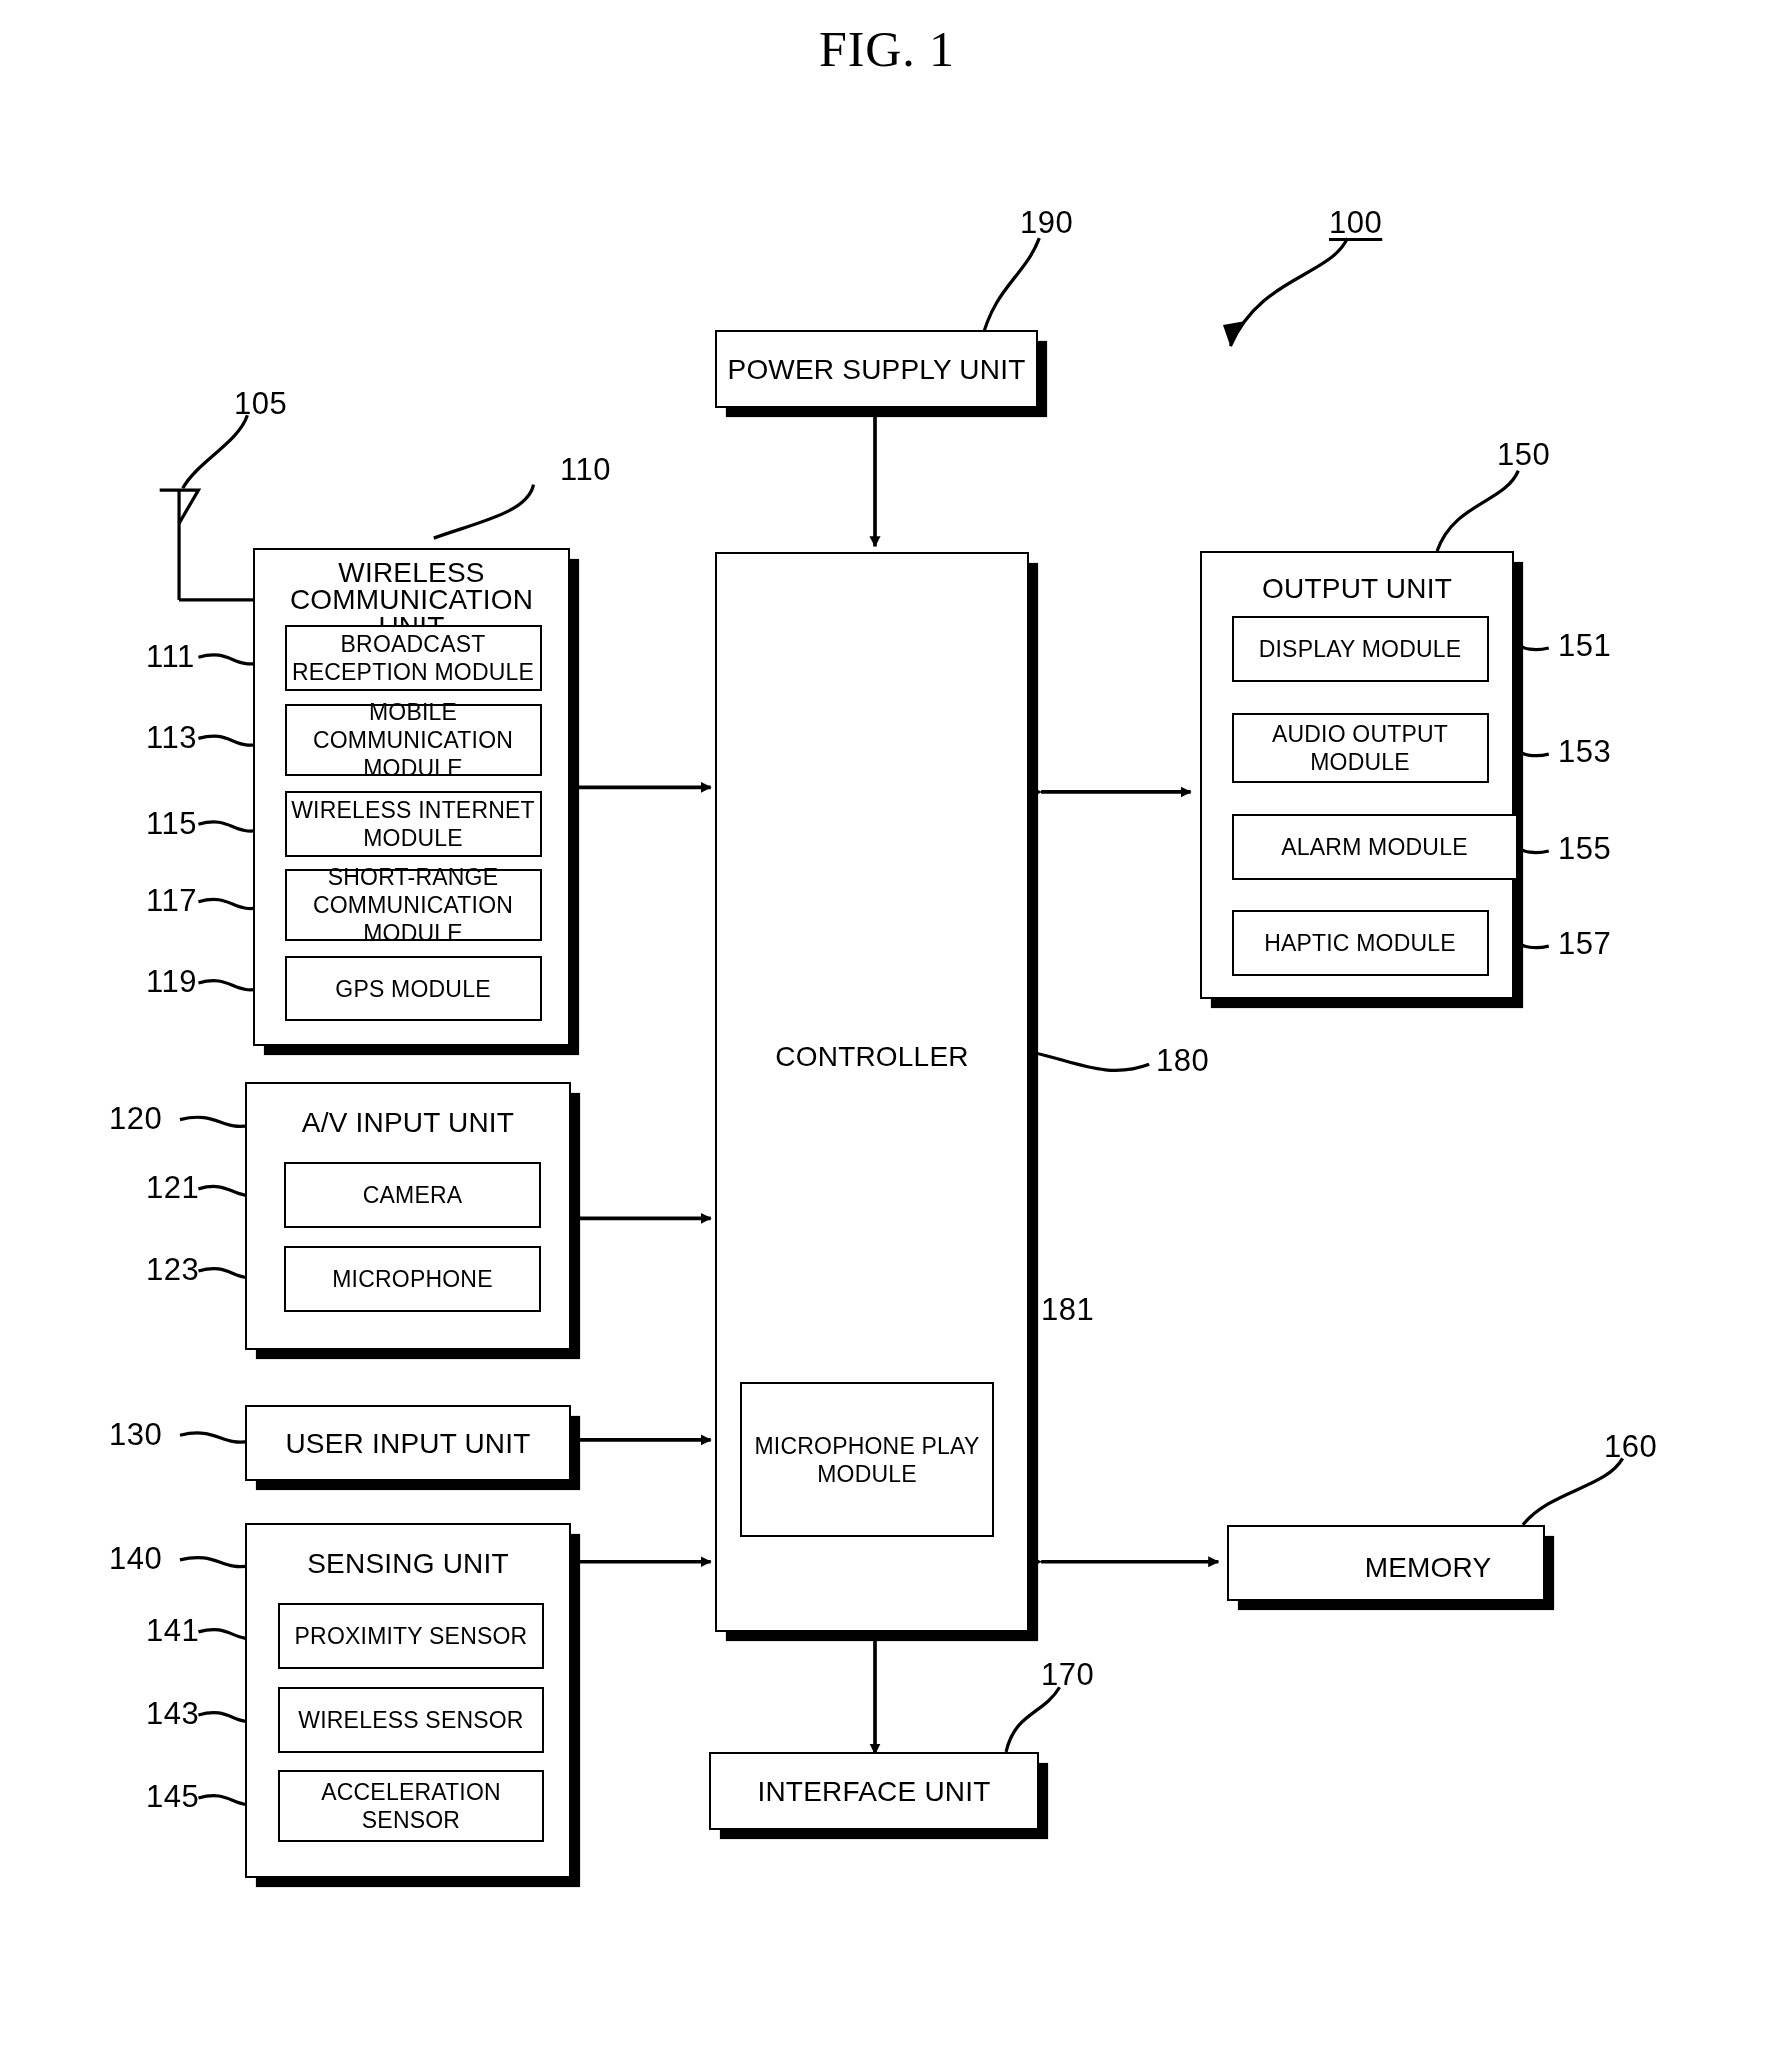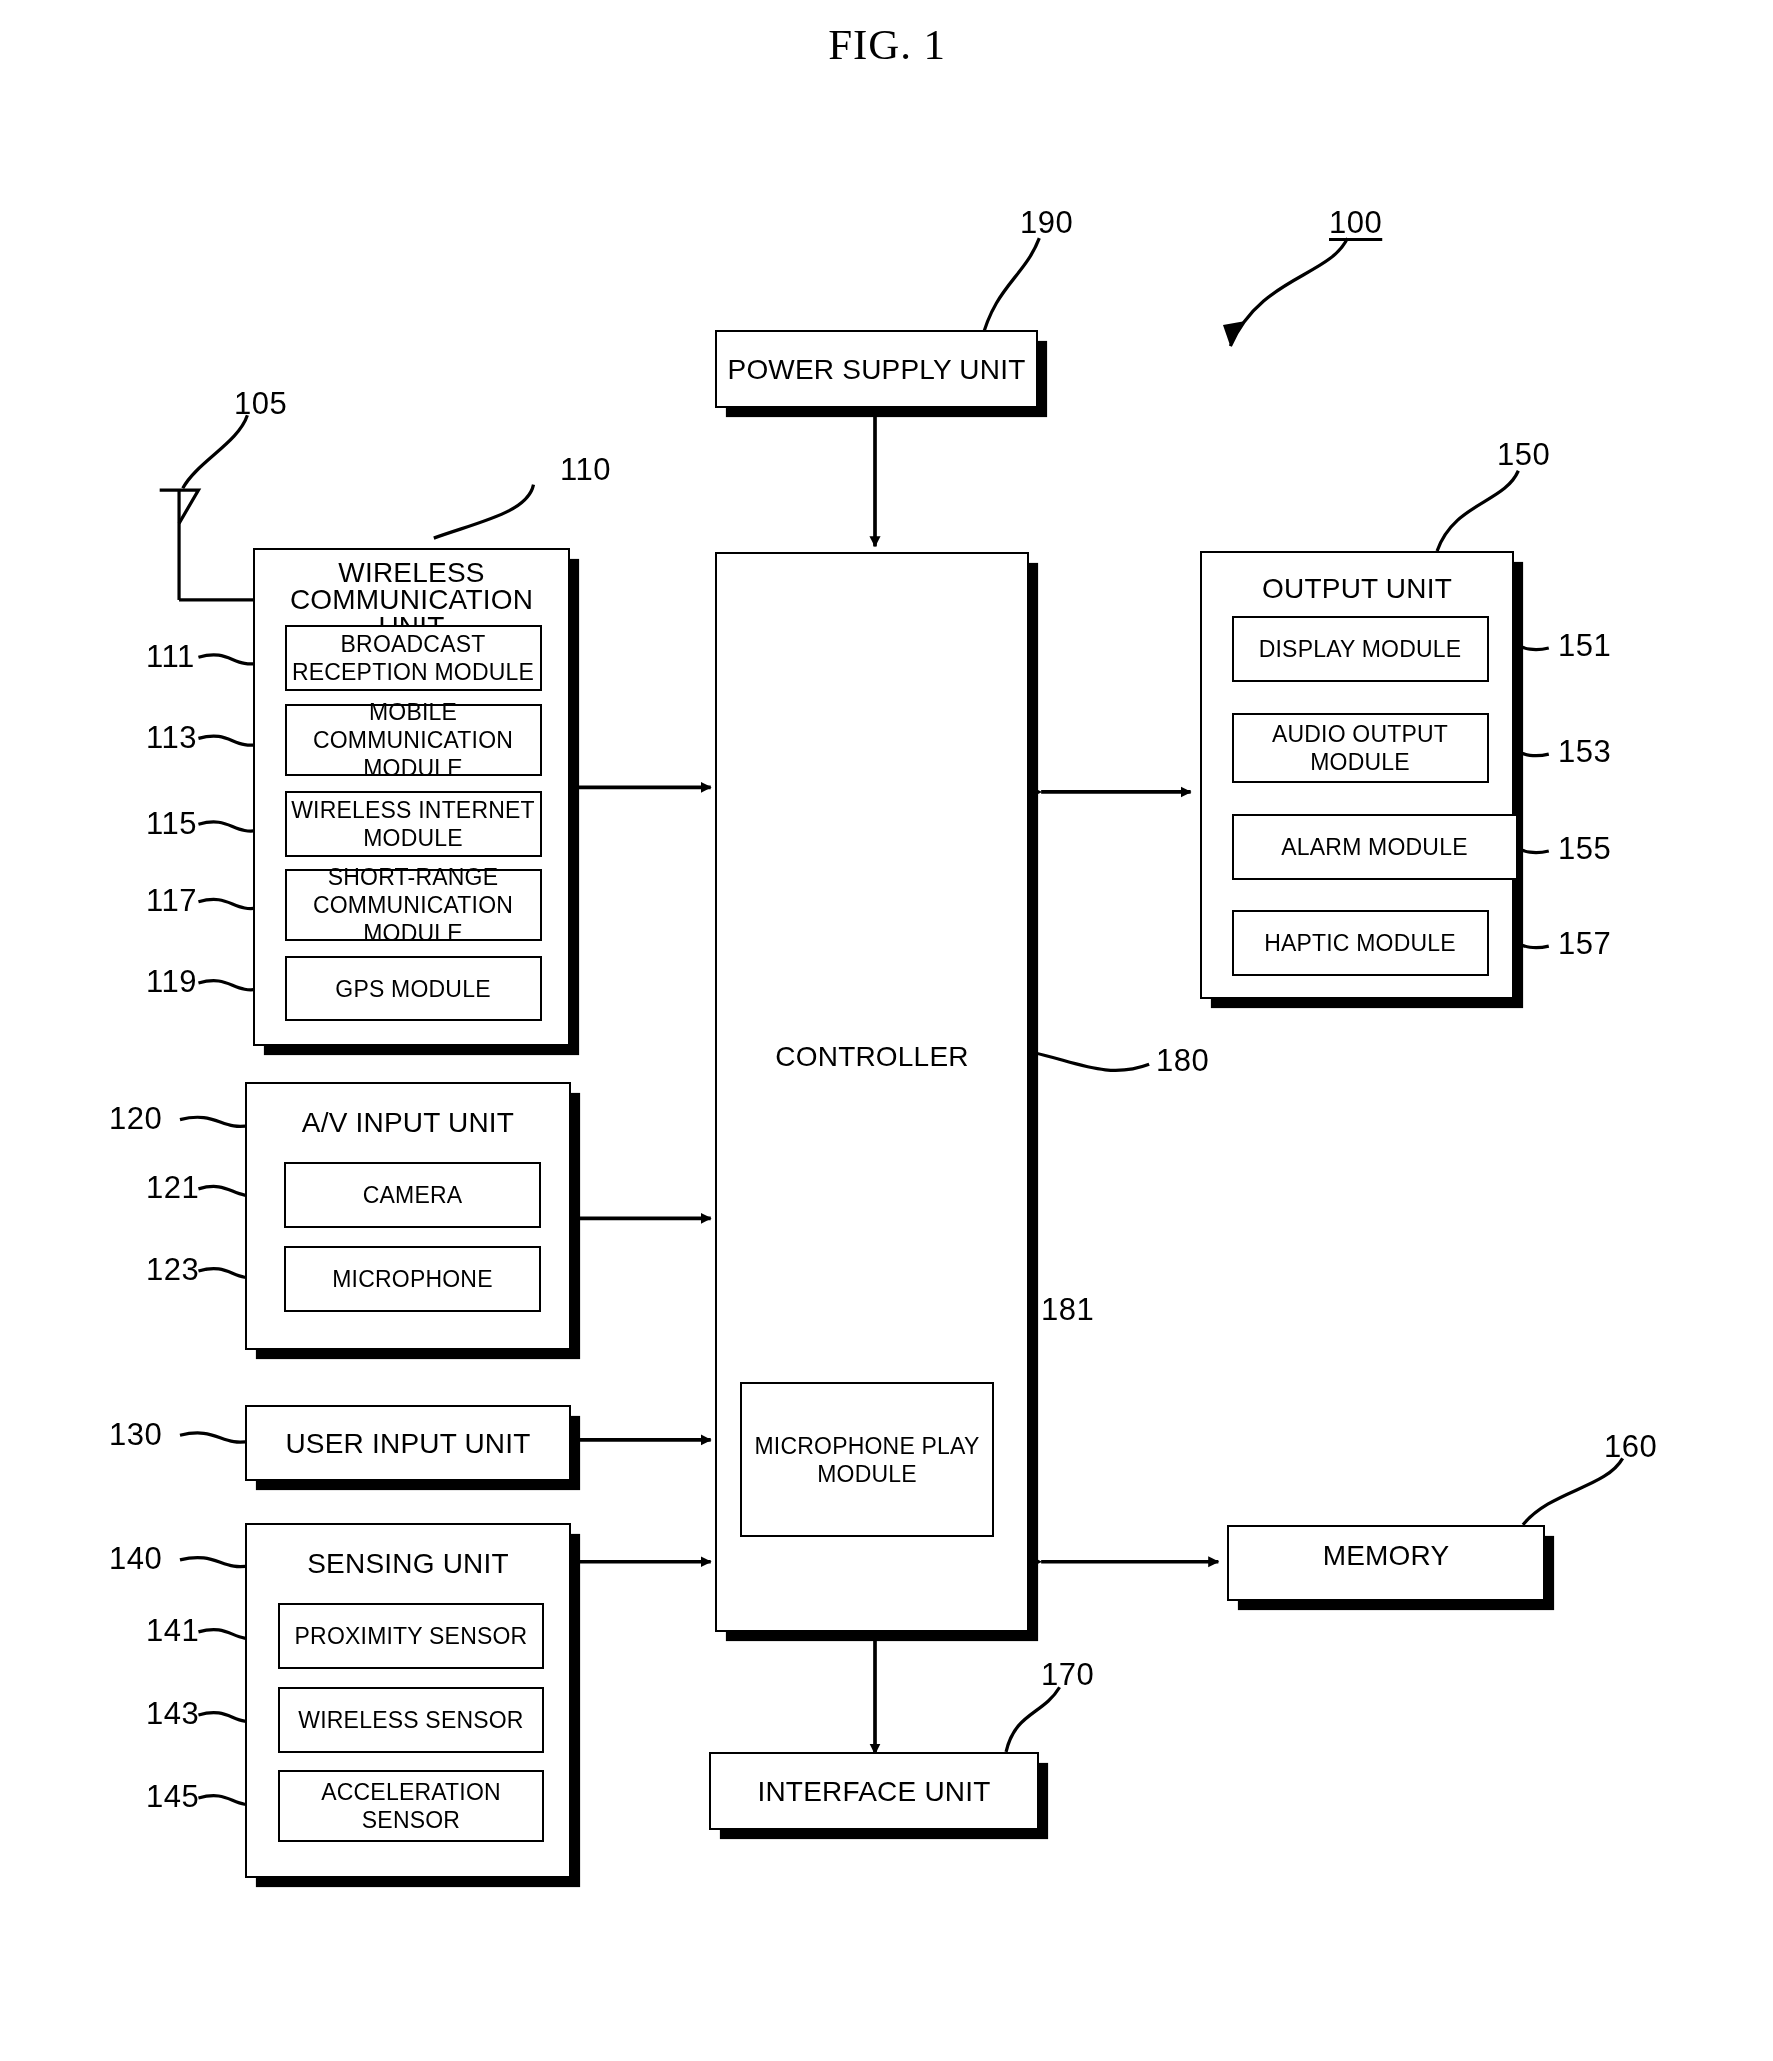--- a/index.html
+++ b/index.html
@@ -16,21 +16,21 @@
     color: #000000;
     overflow: hidden;
   }
   #fig-title {
     position: absolute;
     top: 20px;
     left: 0;
     width: 1774px;
     text-align: center;
     font-family: "Liberation Serif", serif;
-    font-size: 43px;
+    font-size: 50px;
     letter-spacing: 0.9px;
   }
   
   .box {
     position: absolute;
     background: #ffffff;
     border: 2.8px solid #000000;
     box-sizing: border-box;
     box-shadow: 10px 10px 0 -0.9px #000000;
   }
@@ -264,19 +264,19 @@
 
   <div class="box-inner ctr" style="left:29.5px; top:160px; width:257px; height:70px;">AUDIO OUTPUT
 MODULE</div>
 
   <div class="box-inner ctr" style="left:29.5px; top:261px; width:286px; height:66px;">ALARM MODULE</div>
 
   <div class="box-inner ctr" style="left:29.5px; top:357px; width:257px; height:66px;">HAPTIC MODULE</div>
 </div>
 
 <div class="box" style="left:1227px; top:1525px; width:318px; height:76px;">
-  <div class="blabel" style="top:15px;">MEMORY</div>
+  <div class="blabel" style="top:27px;padding-left:42px;">MEMORY</div>
 </div>
 
 <div class="box" style="left:709px; top:1752px; width:330px; height:78px;">
   <div class="blabel" style="top:24px;">INTERFACE UNIT</div>
 </div>
 
 
 </body></html>

